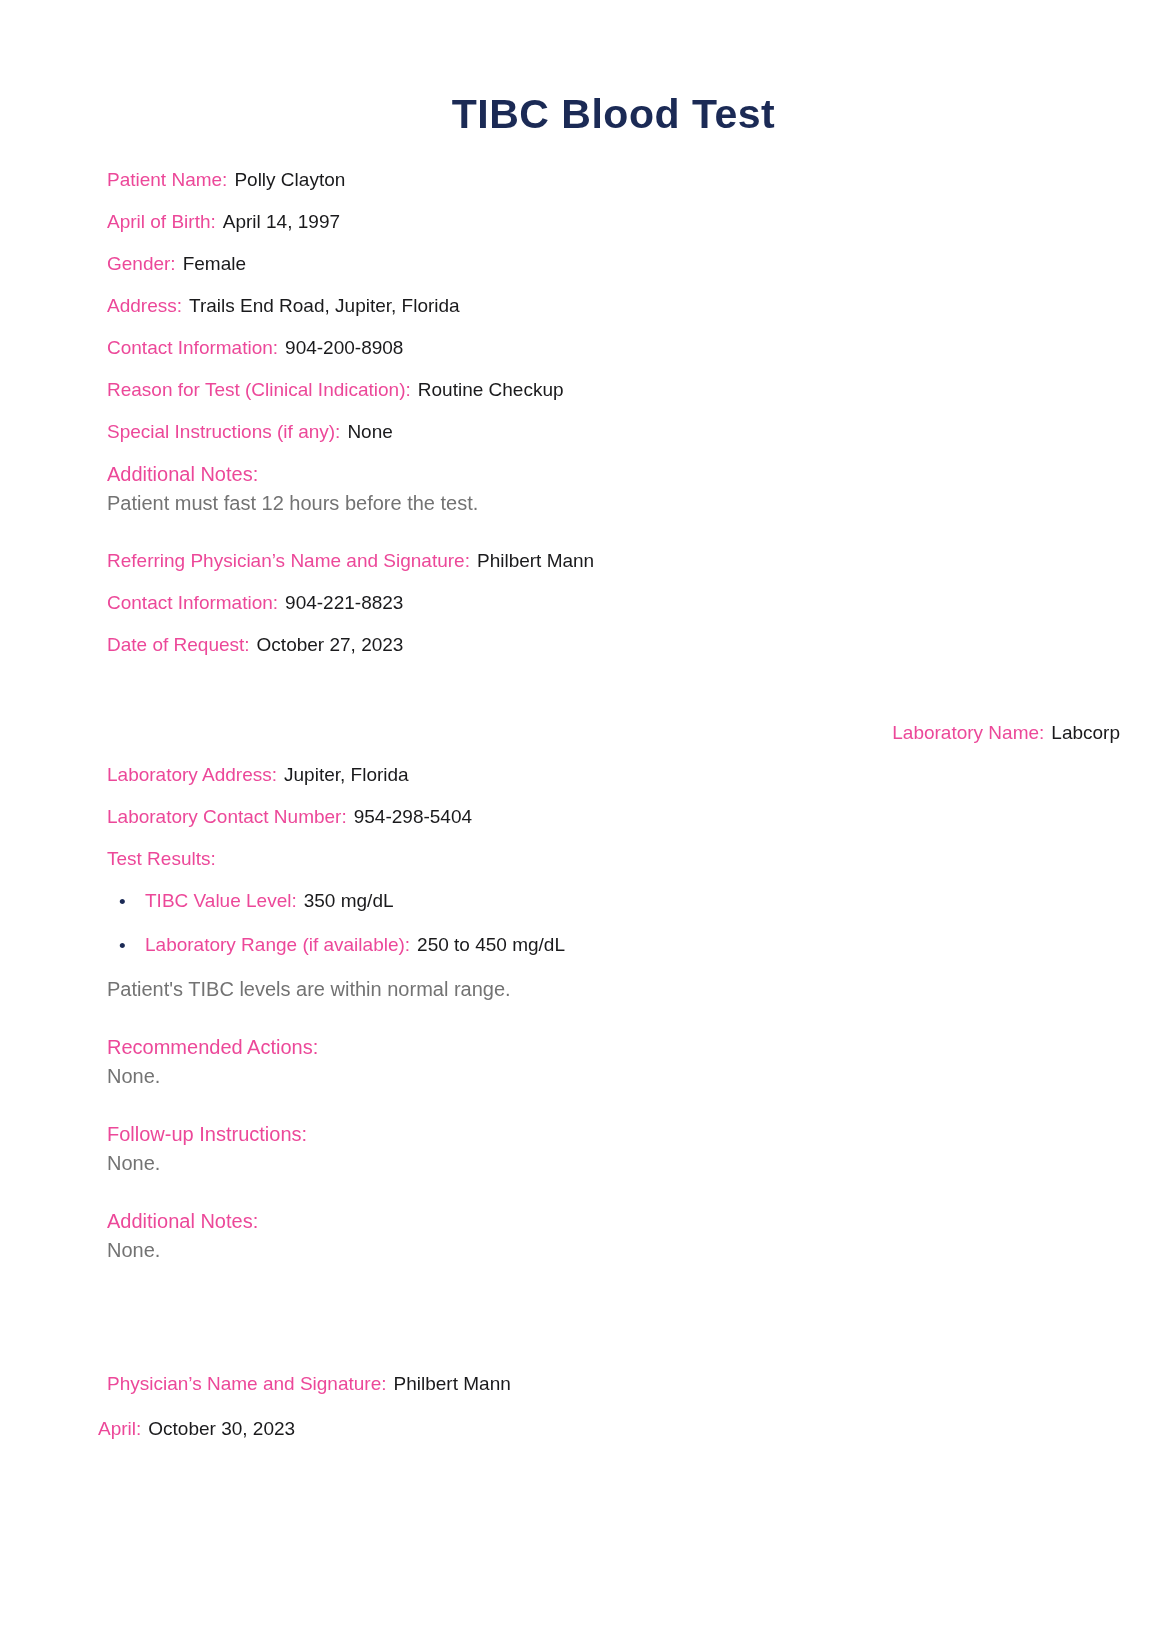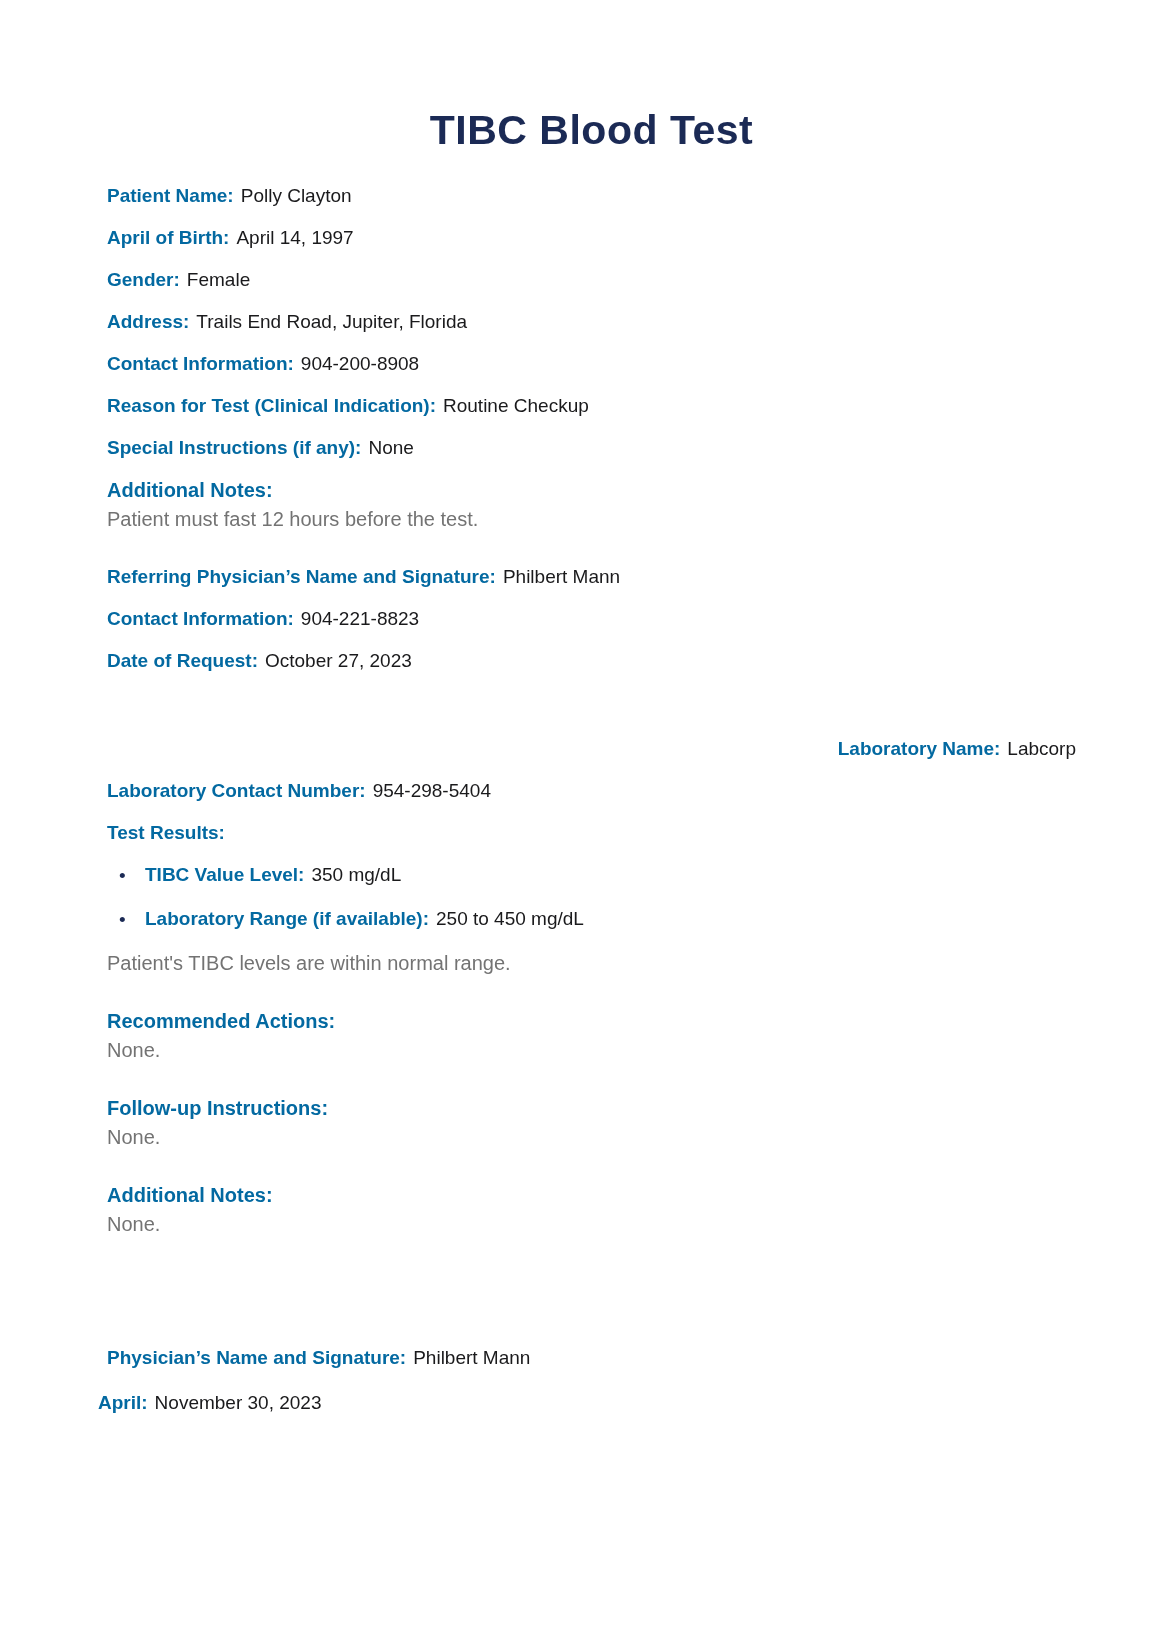--- a/index.html
+++ b/index.html
@@ -11,40 +11,39 @@
     width: 1176px;
     height: 1630px;
     font-family: "Liberation Sans", sans-serif;
     color: #1c1c1e;
     overflow: hidden;
   }
   .page {
     box-sizing: border-box;
     width: 1176px;
     height: 1200px;
-    padding: 90px 100px 0 107px;
-    margin-top: 16px;
+    padding: 90px 56px 0 107px;
   }
   .doc-title {
     text-align: center;
     color: #1b2a55;
     font-size: 41px;
     font-weight: 700;
     letter-spacing: 0.5px;
     margin: 0 0 30px 0;
     line-height: 48px;
   }
   .field {
     font-size: 19px;
     line-height: 24px;
     margin-bottom: 18px;
   }
   .label {
-    font-weight: 700;
-    color: #0369a1;
+    font-weight: 400;
+    color: #ec4899;
   }
   .value {
     font-weight: 400;
     color: #1a1a1c;
     margin-left: 7px;
   }
   .block {
     font-size: 20px;
     line-height: 24px;
     margin-bottom: 34px;
@@ -122,20 +121,23 @@
     <span class="label">Contact Information:</span><span class="value">904-221-8823</span>
   </div>
   <div class="field">
     <span class="label">Date of Request:</span><span class="value">October 27, 2023</span>
   </div>
 
   <div class="field section-gap-lg">
     <span class="label">Laboratory Name:</span><span class="value">Labcorp</span>
   </div>
   <div class="field">
+    <span class="label">Laboratory Address:</span><span class="value">Jupiter, Florida</span>
+  </div>
+  <div class="field">
     <span class="label">Laboratory Contact Number:</span><span class="value">954-298-5404</span>
   </div>
 
   <div class="field">
     <span class="label">Test Results:</span>
   </div>
 
   <ul class="results-list">
     <li>
       <span class="bullet">•</span><span class="label">TIBC Value Level:</span><span class="value">350 mg/dL</span>
@@ -162,17 +164,17 @@
   <div class="block">
     <div class="label">Additional Notes:</div>
     <div class="block-text">None.</div>
   </div>
 
   <div class="footer">
     <div class="field">
       <span class="label">Physician’s Name and Signature:</span><span class="value">Philbert Mann</span>
     </div>
     <div class="field date-row">
-      <span class="label">April:</span><span class="value">November 30, 2023</span>
+      <span class="label">April:</span><span class="value">October 30, 2023</span>
     </div>
   </div>
 
 </div>
 
 </body></html>

